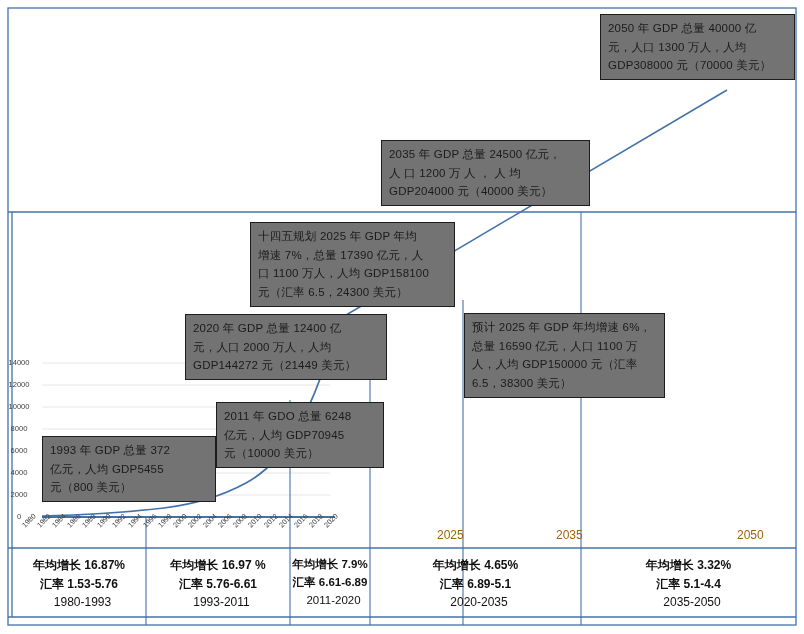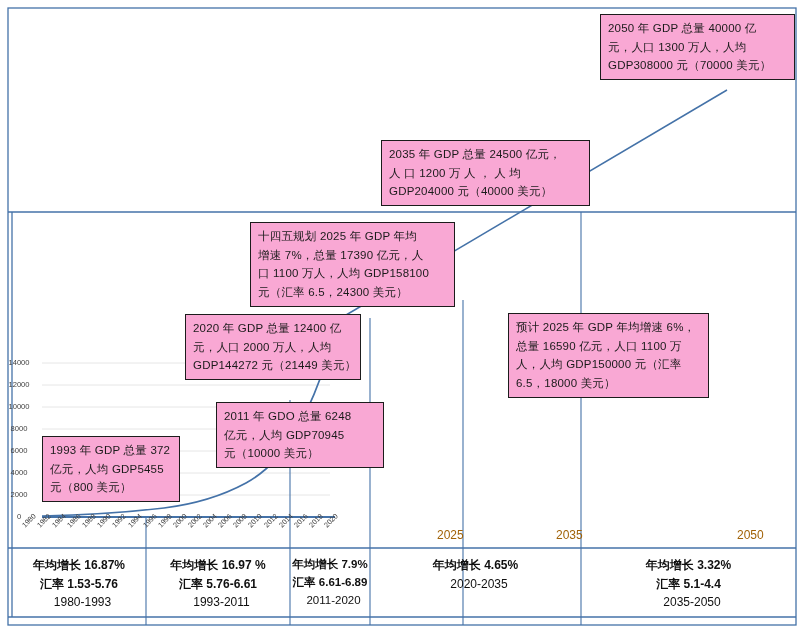--- a/index.html
+++ b/index.html
@@ -12,21 +12,21 @@
     position:relative;
   }
   #root{position:absolute;left:0;top:0;width:804px;height:634px;}
 
   
   svg#vec{position:absolute;left:0;top:0;width:804px;height:634px;}
 
   
   .callout{
     position:absolute;
-    background:#f9a8d4;
+    background:#737373;
     border:1.6px solid #1c1c1c;
     box-sizing:border-box;
     padding:4px 7px;
     font-size:11.5px;
     line-height:1.62;
     color:#1b1b1b;
     letter-spacing:.2px;
   }
   .callout .ln{display:block;white-space:nowrap;}
 
@@ -164,40 +164,40 @@
     <span class="ln">GDP204000 元（40000 美元）</span>
   </div>
 
   <div class="callout" style="left:250px;top:222px;width:205px;">
     <span class="ln">十四五规划 2025 年 GDP 年均</span>
     <span class="ln">增速 7%，总量 17390 亿元，人</span>
     <span class="ln">口 1100 万人，人均 GDP158100</span>
     <span class="ln">元（汇率 6.5，24300 美元）</span>
   </div>
 
-  <div class="callout" style="left:464px;top:313px;width:201px;margin-left:44px;">
+  <div class="callout" style="left:464px;top:313px;width:201px;">
     <span class="ln">预计 2025 年 GDP 年均增速 6%，</span>
     <span class="ln">总量 16590 亿元，人口 1100 万</span>
     <span class="ln">人，人均 GDP150000 元（汇率</span>
-    <span class="ln">6.5，18000 美元）</span>
-  </div>
-
-  <div class="callout" style="left:185px;top:314px;width:176px;">
+    <span class="ln">6.5，38300 美元）</span>
+  </div>
+
+  <div class="callout" style="left:185px;top:314px;width:202px;">
     <span class="ln">2020 年 GDP 总量 12400 亿</span>
     <span class="ln">元，人口 2000 万人，人均</span>
     <span class="ln">GDP144272 元（21449 美元）</span>
   </div>
 
   <div class="callout" style="left:216px;top:402px;width:168px;">
     <span class="ln">2011 年 GDO 总量 6248</span>
     <span class="ln">亿元，人均 GDP70945</span>
     <span class="ln">元（10000 美元）</span>
   </div>
 
-  <div class="callout" style="left:42px;top:436px;width:138px;">
+  <div class="callout" style="left:42px;top:436px;width:174px;">
     <span class="ln">1993 年 GDP 总量 372</span>
     <span class="ln">亿元，人均 GDP5455</span>
     <span class="ln">元（800 美元）</span>
   </div>
 
   <div class="tcell" style="left:12px;top:551px;width:134px;">
     <span class="r cn">年均增长 16.87%</span>
     <span class="r cn">汇率 1.53-5.76</span>
     <span class="r b">1980-1993</span>
   </div>
@@ -209,20 +209,21 @@
   </div>
 
   <div class="tcell" style="left:290px;top:551px;width:80px;font-size:11.5px;">
     <span class="r cn">年均增长 7.9%</span>
     <span class="r cn">汇率 6.61-6.89</span>
     <span class="r b">2011-2020</span>
   </div>
 
   <div class="tcell" style="left:370px;top:551px;width:211px;">
     <span class="r cn">年均增长 4.65%</span>
+    <span class="r cn">汇率 6.89-5.1</span>
     <span class="r b">2020-2035</span>
   </div>
 
   <div class="tcell" style="left:581px;top:551px;width:215px;">
     <span class="r cn">年均增长 3.32%</span>
     <span class="r cn">汇率 5.1-4.4</span>
     <span class="r b">2035-2050</span>
   </div>
 
 </div>

